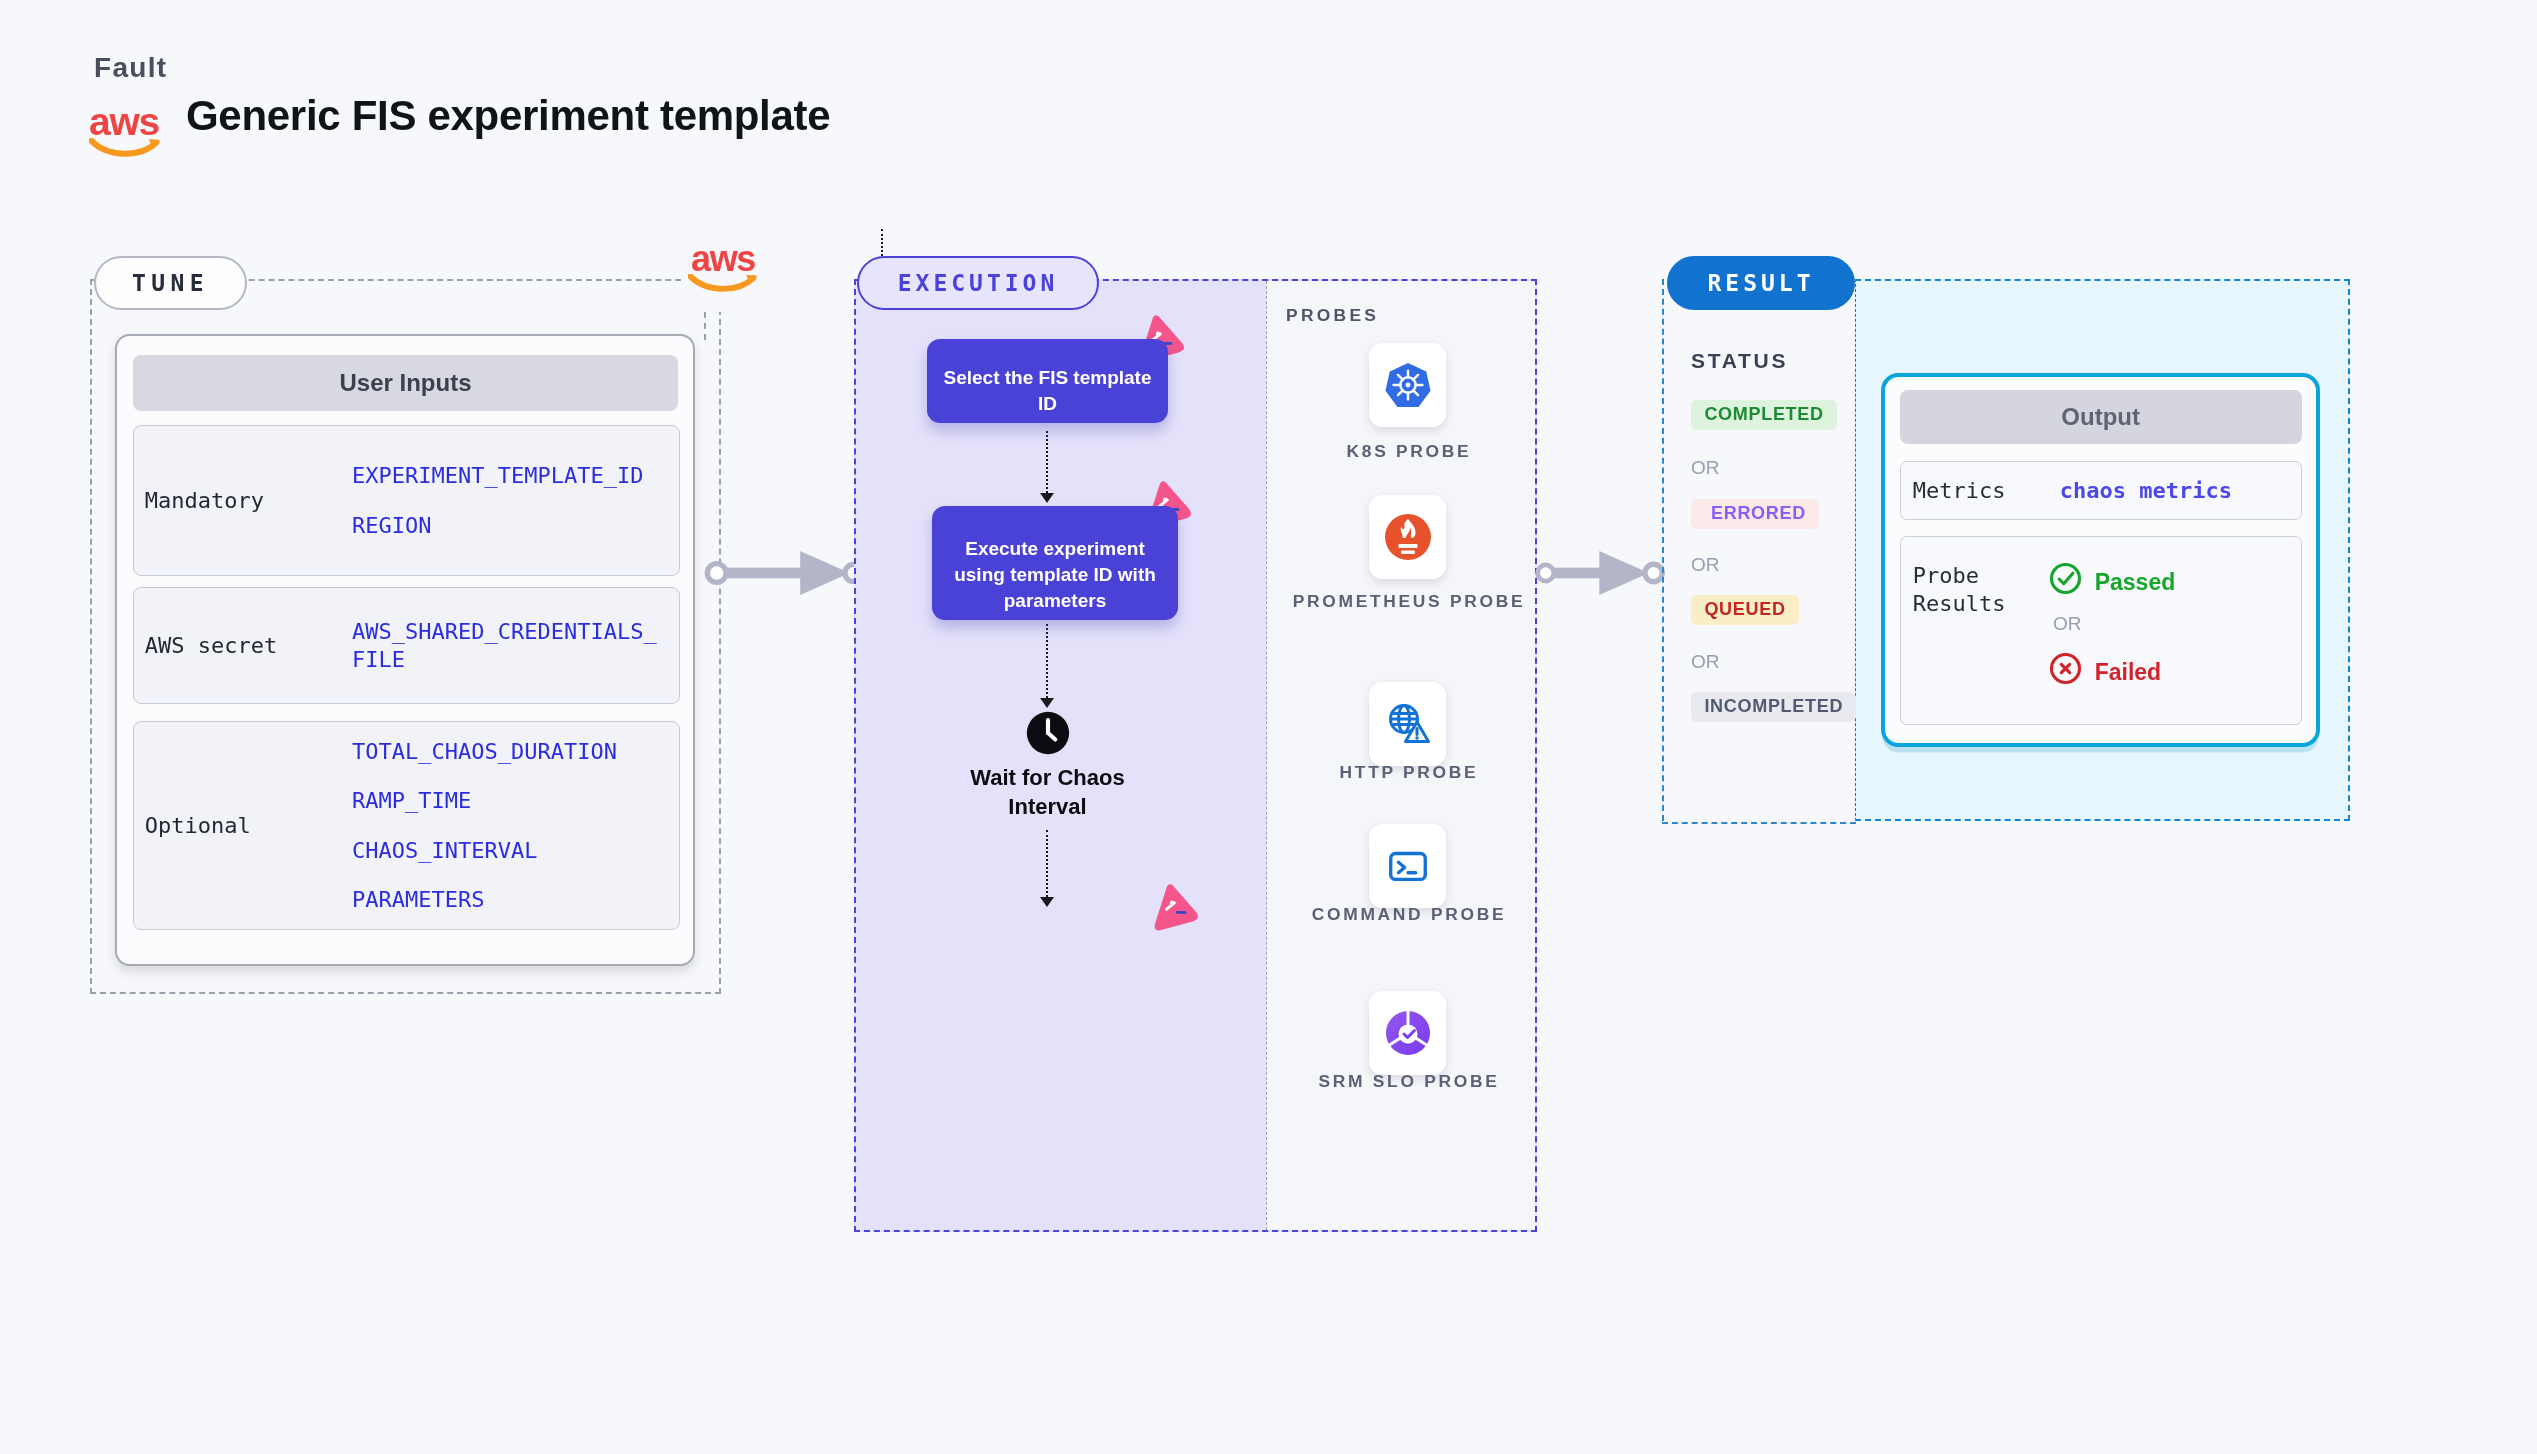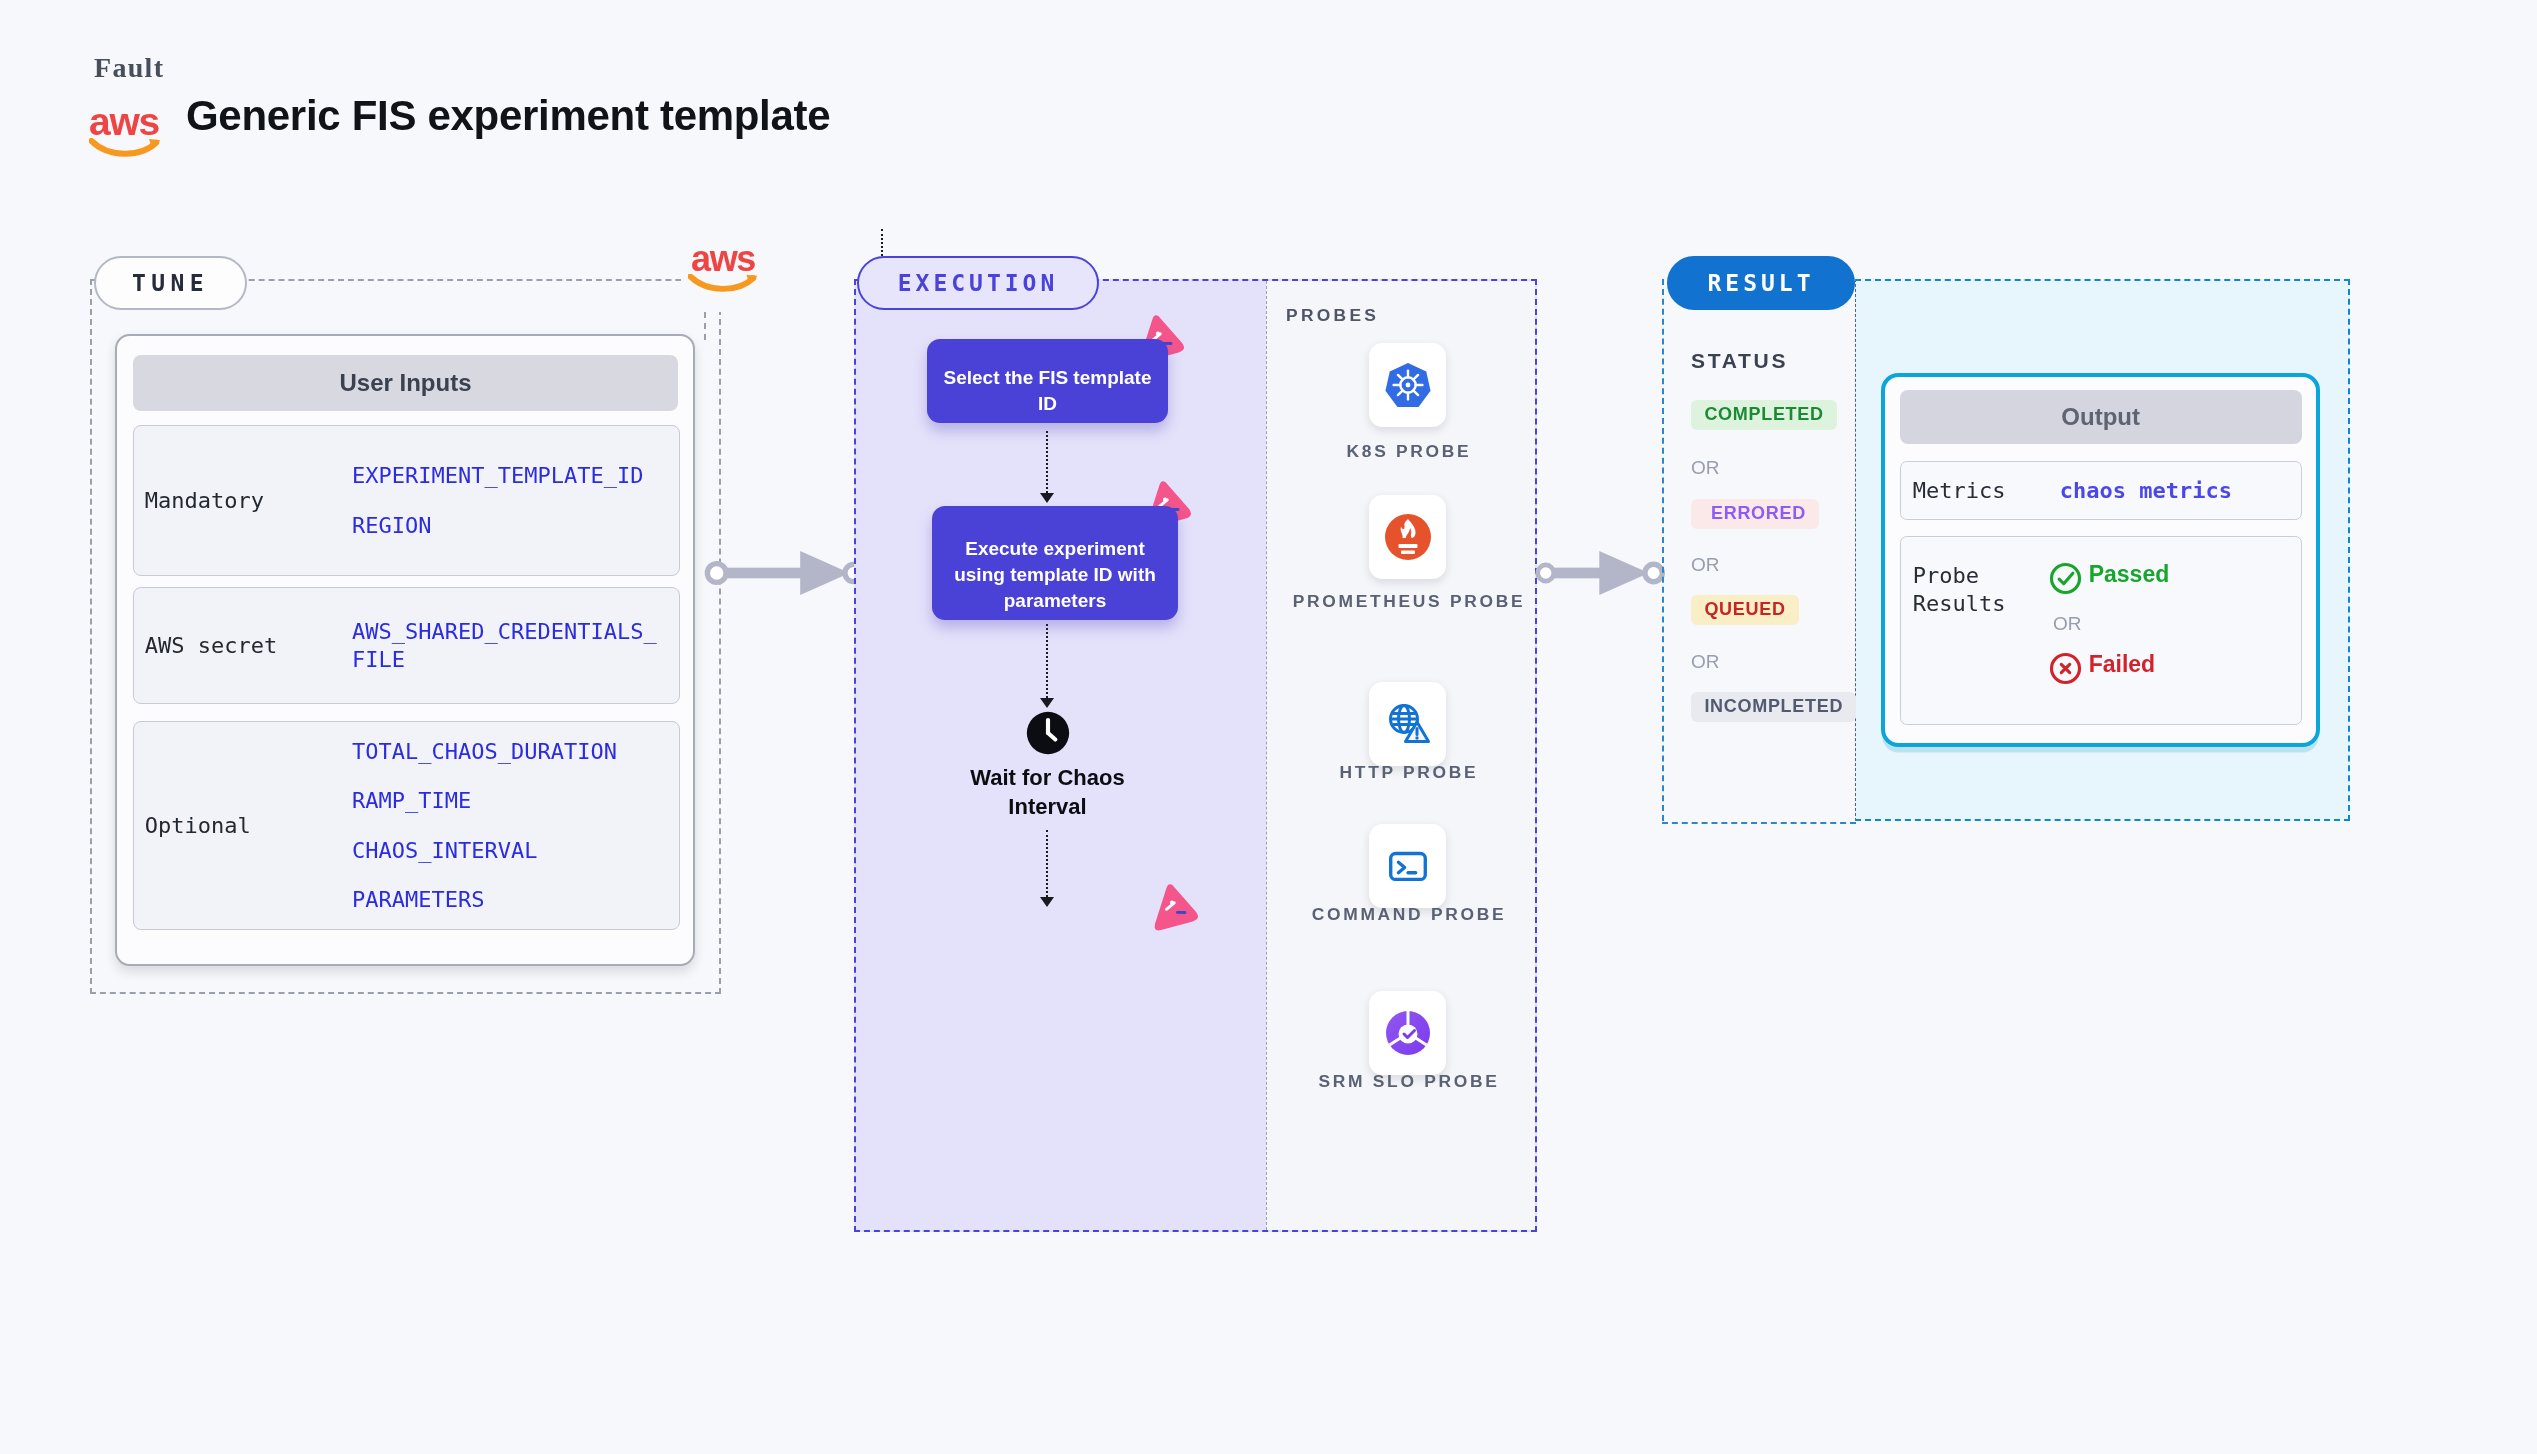--- a/index.html
+++ b/index.html
@@ -2,21 +2,21 @@
 <html style="font-size:10.7px"><head>
 <meta charset="utf-8">
 <style>
   html,body{margin:0;padding:0;background:#f7f8fb;}
   .canvas{position:relative;width:2538px;height:1455px;background:#f7f8fb;
     font-family:"Liberation Sans","DejaVu Sans",sans-serif;color:#1c2026;overflow:hidden;}
   .abs{position:absolute;}
   .mono{font-family:"DejaVu Sans Mono","Liberation Mono",monospace;}
 
   
-  .brand{font-family:Liberation Serif, serif;font-size:28px;font-weight:600;color:#474e5c;letter-spacing:1.3px;}
+  .brand{font-family:Liberation Sans, sans-serif;font-size:28px;font-weight:600;color:#474e5c;letter-spacing:1.3px;}
   .page-title{font-size:42px;font-weight:800;letter-spacing:-0.3px;color:#101317;}
   .aws-word{font-weight:700;color:#ef4444;letter-spacing:-1.3px;line-height:0.8;}
 
   
   .pill{border-radius:32px;display:flex;align-items:center;justify-content:center;
     font-family:"DejaVu Sans Mono","Liberation Mono",monospace;font-weight:700;font-size:23px;z-index:5;}
   .pill-tune{background:#fdfdfe;border:2px solid #b3b8c4;color:#262c3a;letter-spacing:5.4px;}
   .pill-exec{background:#e7e5fc;border:2.7px solid #4b42d9;color:#4b42d9;letter-spacing:4px;}
   .pill-result{background:#1173cf;border:2.7px solid #1173cf;color:#ffffff;letter-spacing:4px;}
 
@@ -56,21 +56,21 @@
   .badge-neutral{color:#525a70;background:#e9eaf0;}
   .or-label{font-size:19px;color:#989eae;}
   .output-card{background:#fcfcfe;border:4px solid #0aa6db;border-radius:17.4px;box-shadow:0 6.7px 0 -1.3px rgba(12,150,200,.20);}
   .output-header{background:#d4d5de;border-radius:8px;display:flex;align-items:center;justify-content:center;
     font-size:24px;font-weight:700;color:#5f6473;}
   .output-row{background:#f8f9fc;border:1.3px solid #cbced9;border-radius:6.7px;box-sizing:border-box;}
   .out-label{font-size:22px;color:#272c37;line-height:28px;}
   .metrics-value{font-size:22px;font-weight:600;color:#4b47e9;}
   .passed-text{font-size:23px;font-weight:800;color:#17a62c;}
   .failed-text{font-size:23px;font-weight:800;color:#d2232b;}
-  .res-item{display:flex;align-items:flex-start;gap:6px;}
+  .res-item{display:flex;align-items:flex-end;gap:12px;}
 </style>
 </head>
 <body>
 
 <div class="canvas">
 
   <div class="abs brand" style="left:94px;top:52px;">Fault</div>
 
   <div class="abs" style="left:89px;top:106px;width:80px;">
     <div class="aws-word" style="font-size:39px;">aws</div>

